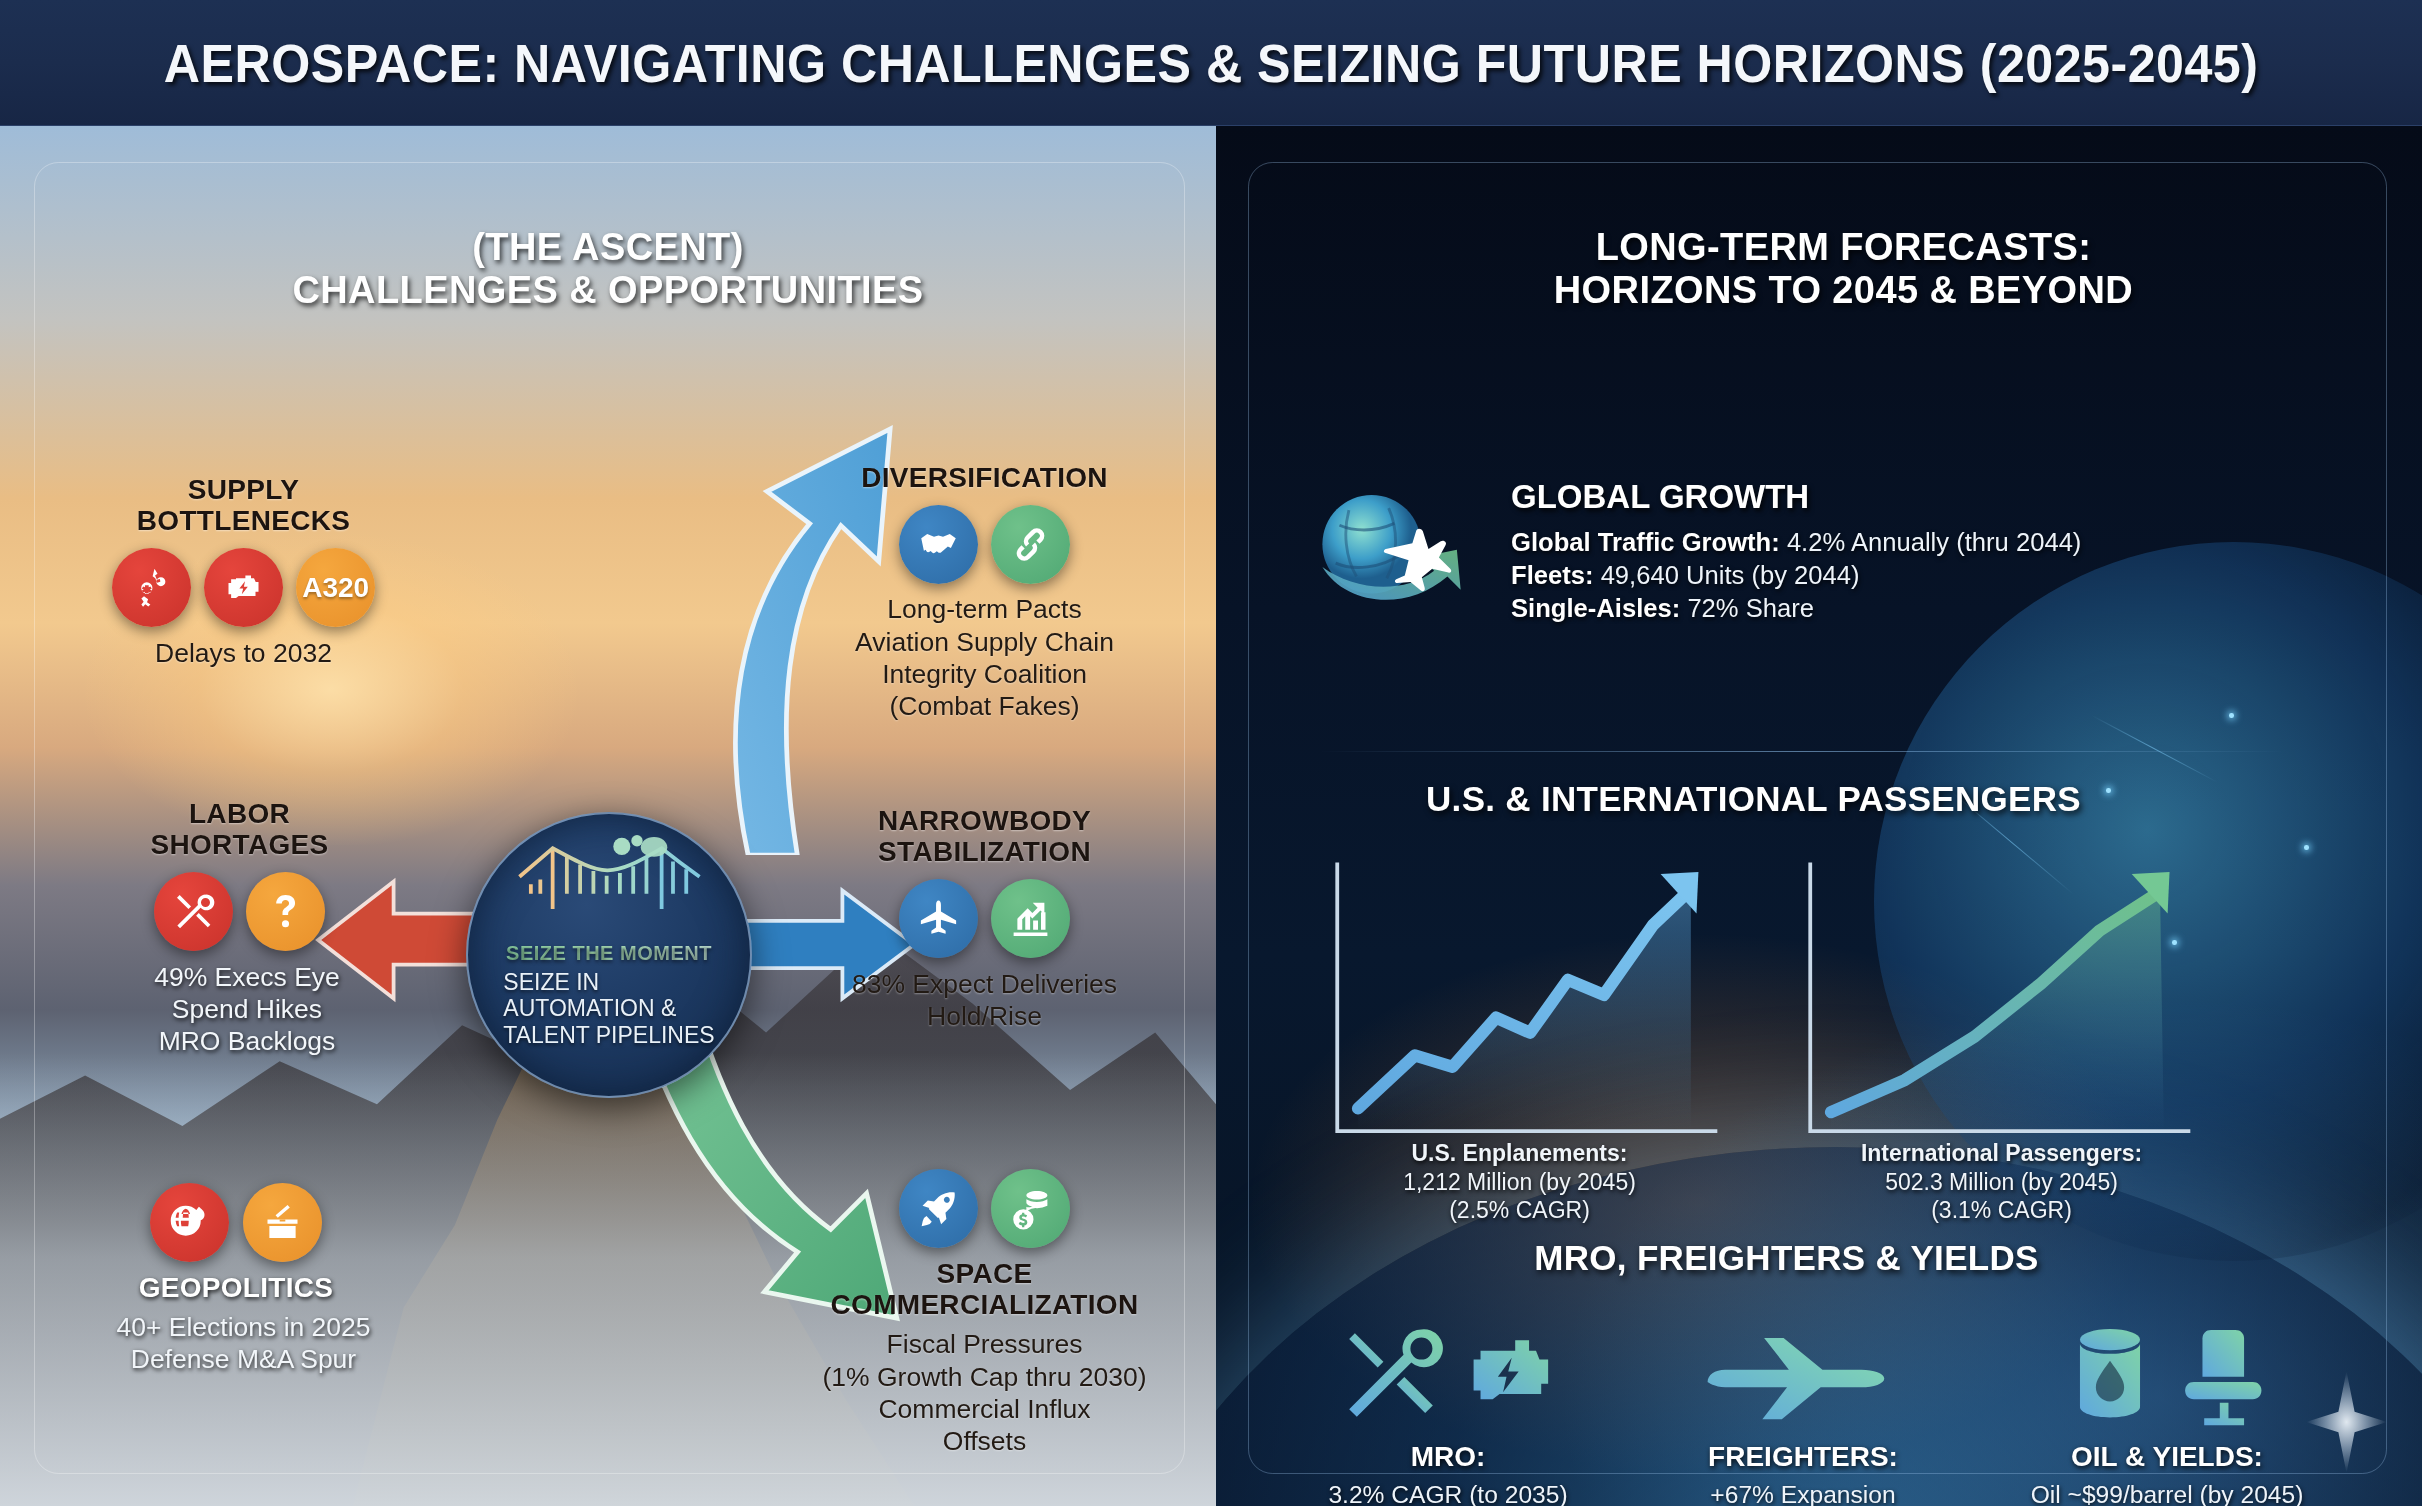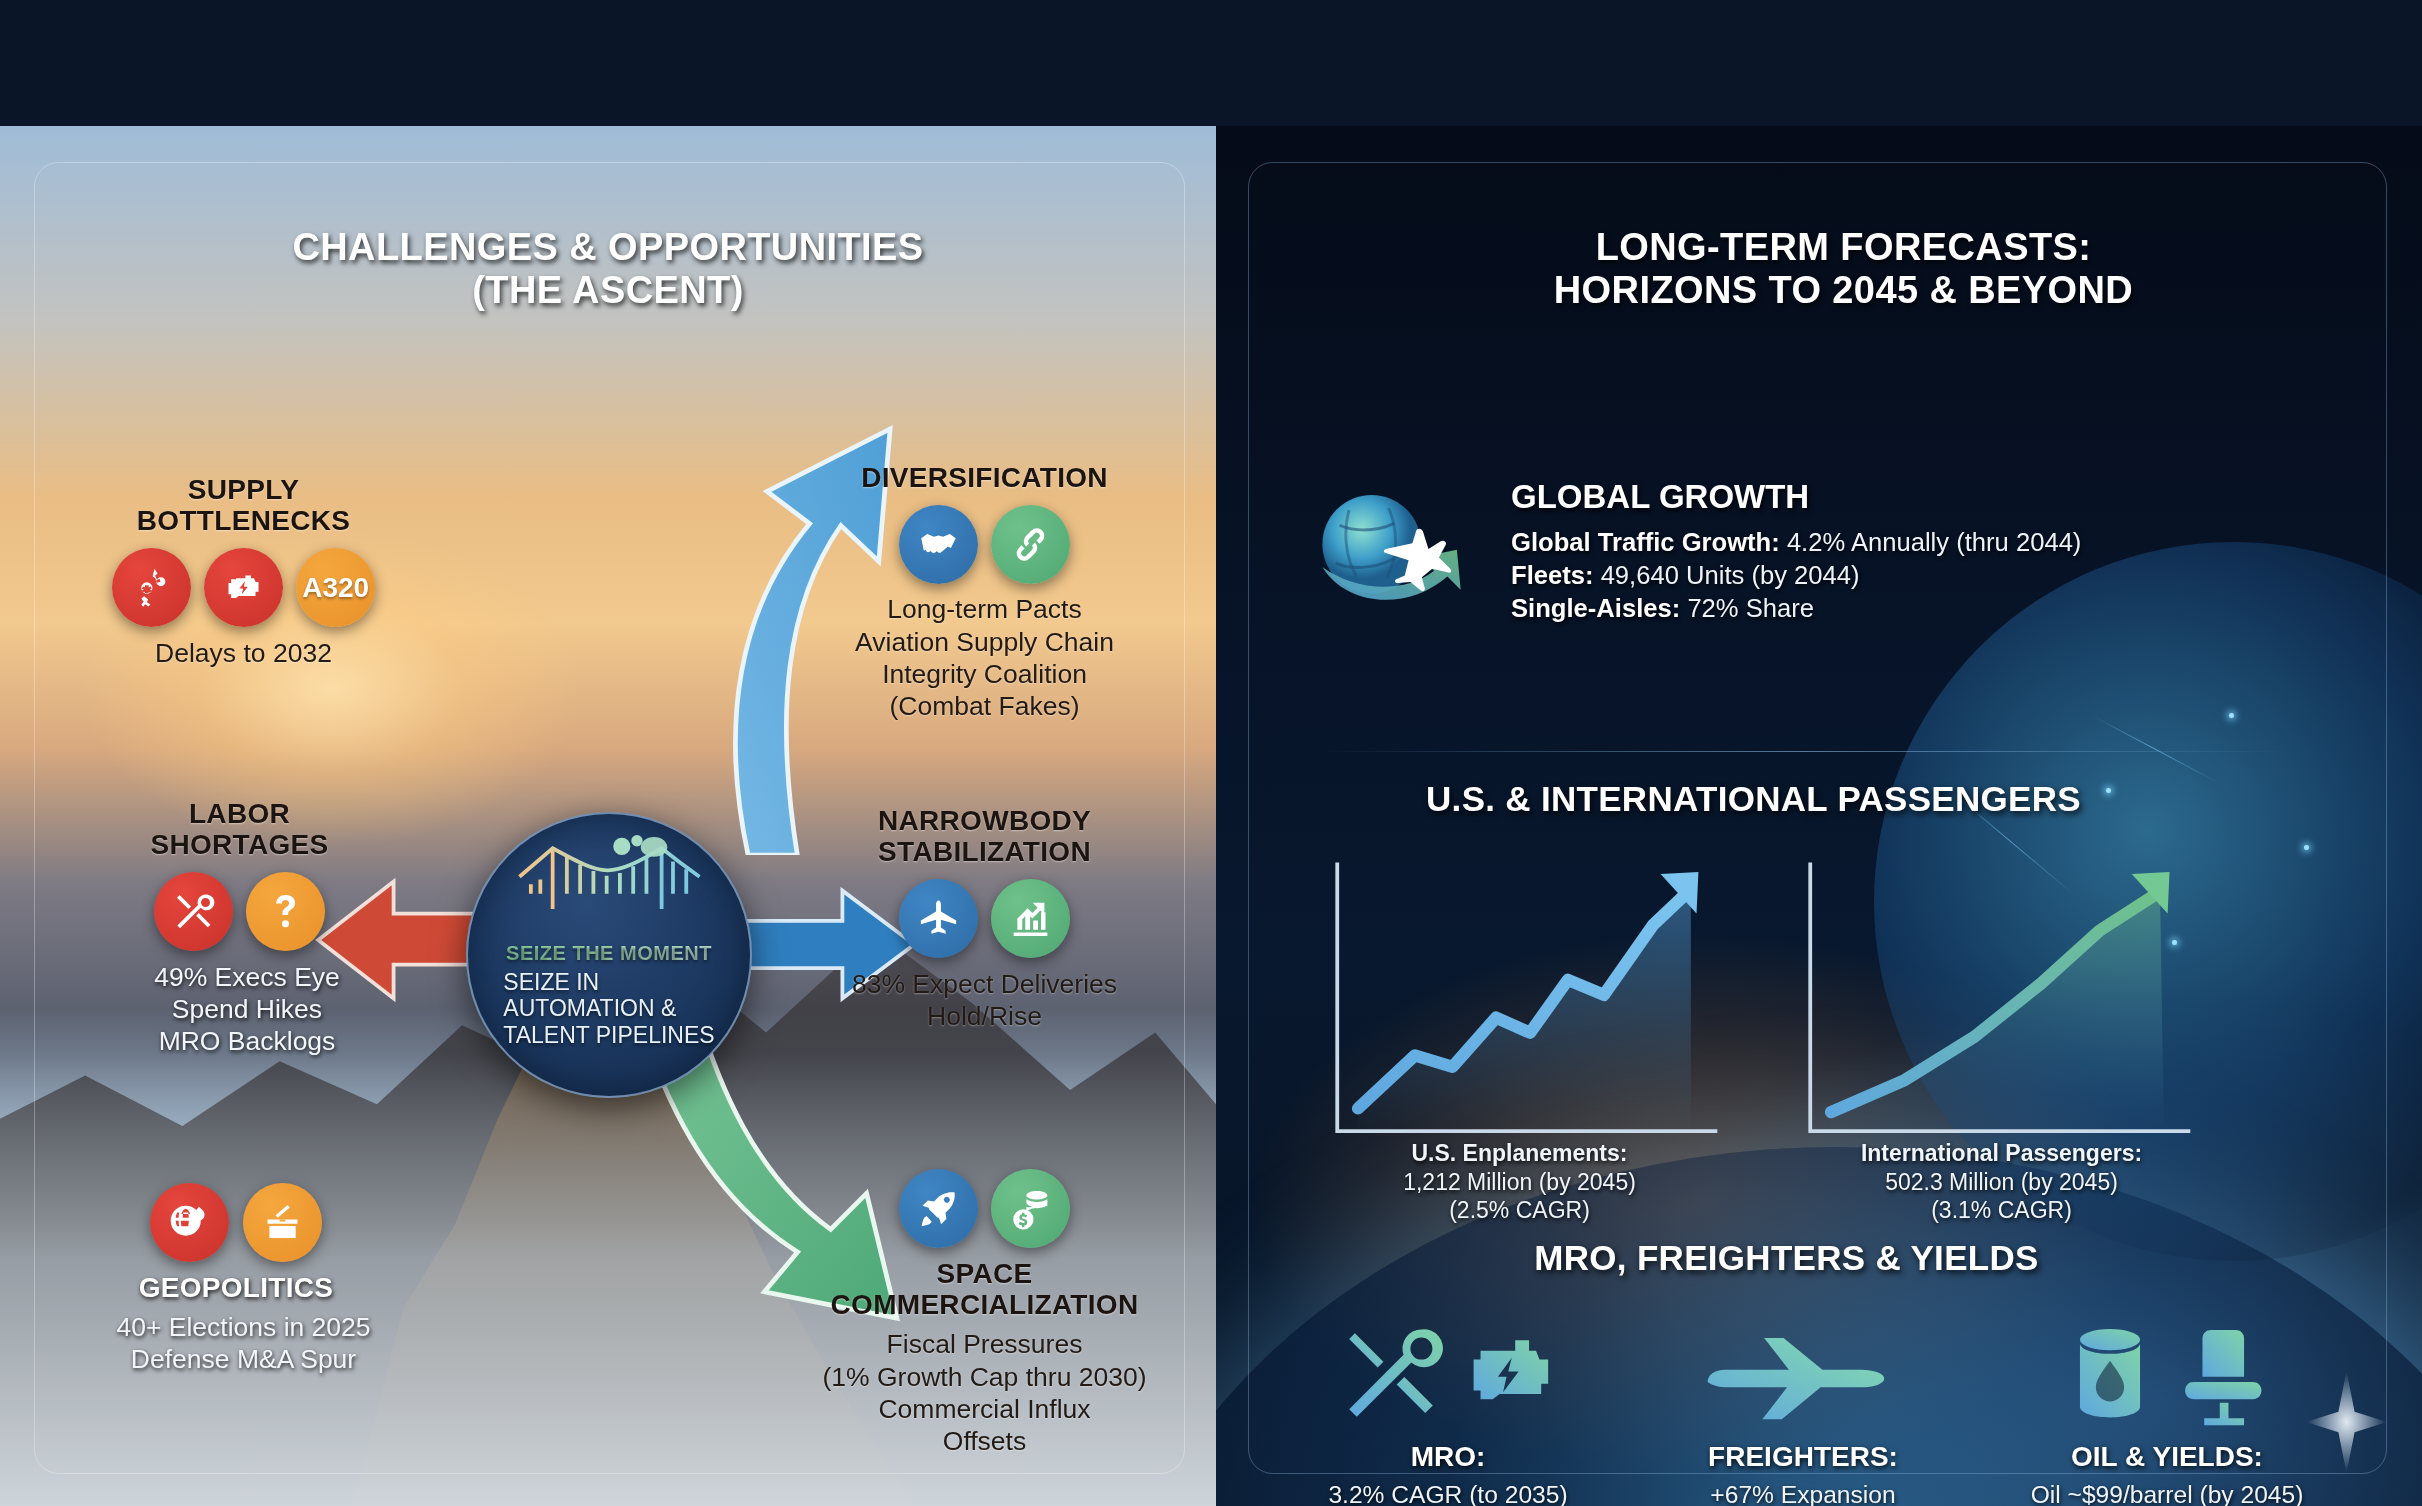--- a/index.html
+++ b/index.html
@@ -177,33 +177,36 @@
 
   .sparkle { position: absolute; right: 36px; bottom: 34px; width: 81px; height: 102px;
     background: radial-gradient(ellipse at center, rgba(235,242,248,.95) 0%, rgba(200,215,230,.55) 35%, rgba(200,215,230,0) 70%);
     clip-path: polygon(50% 0%, 60% 40%, 100% 50%, 60% 60%, 50% 100%, 40% 60%, 0% 50%, 40% 40%); }
 </style>
 </head>
 <body>
 
 <div id="page">
 
+  <div id="header">
+    <div id="header-title">AEROSPACE: NAVIGATING CHALLENGES &amp; SEIZING FUTURE HORIZONS (2025-2045)</div>
+  </div>
 
   <div id="body-area">
 
     <div id="left-panel">
       <div class="sunglow"></div>
       <div class="ridge"></div>
       <div class="ridge2"></div>
       <div class="cloudhaze"></div>
       <div class="card-frame" id="left-frame"></div>
 
       <div class="panel-heading" id="left-heading">
+        <div>(THE ASCENT)</div>
         <div>CHALLENGES &amp; OPPORTUNITIES</div>
-        <div>(THE ASCENT)</div>
       </div>
 
       <svg class="arrow" style="left:606px; top:284px; width:341px; height:445px;" viewBox="0 0 360 470">
         <defs>
             <linearGradient id="gblue" x1="0" y1="1" x2="1" y2="0">
           <stop offset="0%" stop-color="#74b7e4"></stop>
               <stop offset="100%" stop-color="#4f9fd6"></stop>
             </linearGradient>
           </defs>
         <path d="M150 470 C120 330 140 210 215 120 L170 86 L300 20 L288 160 L248 122 C190 205 178 320 202 470 Z" fill="url(#gblue)" stroke="#eaf4fb" stroke-width="5"></path>

